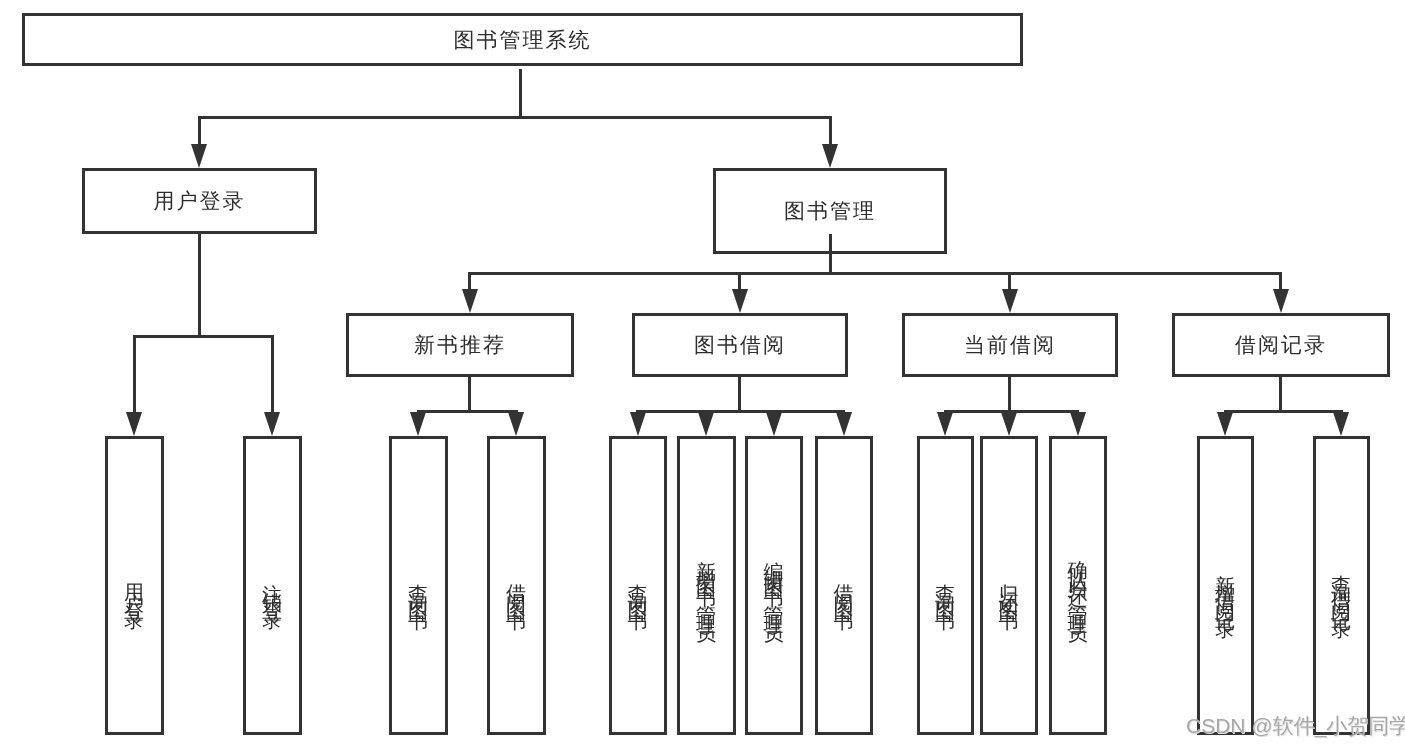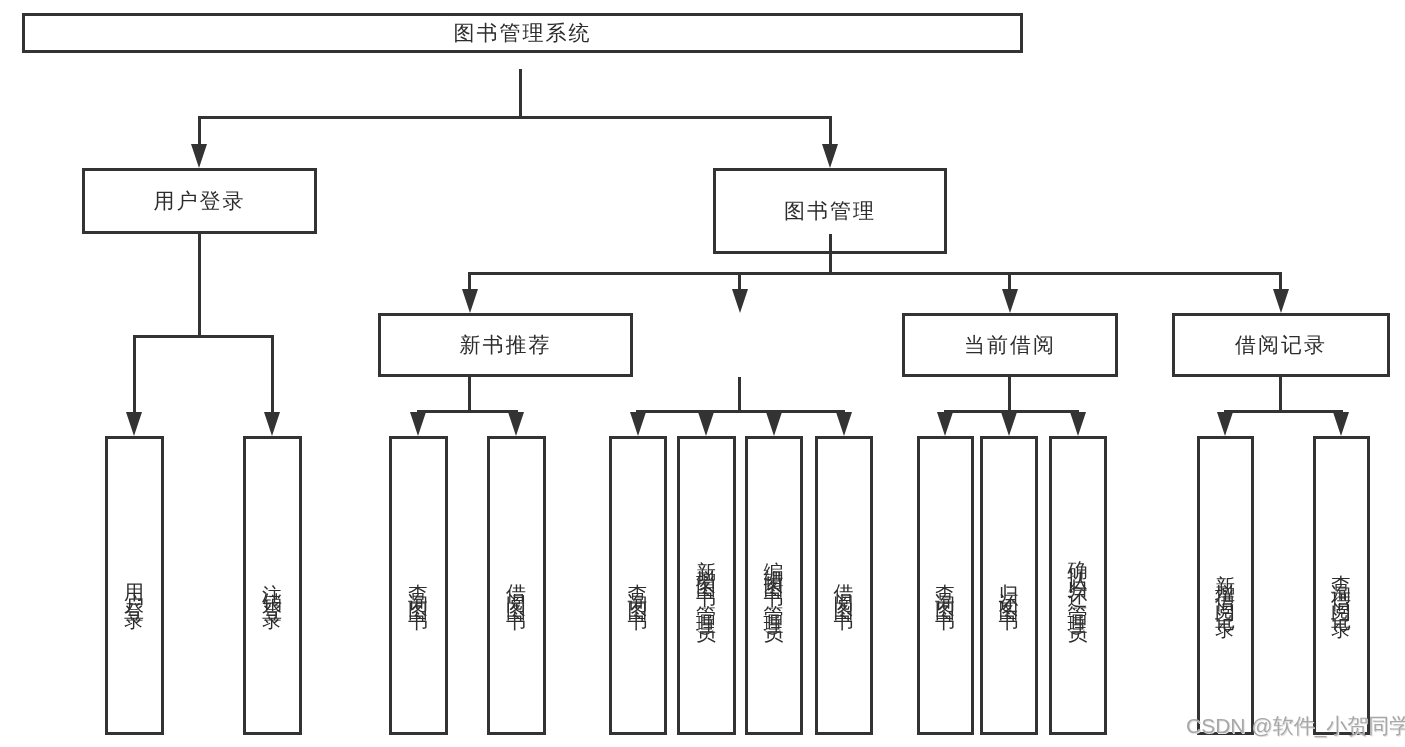--- a/index.html
+++ b/index.html
@@ -51,21 +51,21 @@
     color: #a8a8a8;
     text-shadow: 1px 1px 0 #e3e3e3;
     white-space: nowrap;
   }
 </style>
 </head>
 <body>
 
 <div class="stage">
 
-  <div class="box" style="left:22px;top:13px;width:1001px;height:40px">
+  <div class="box" style="left:22px;top:13px;width:1001px;height:53px">
     <span class="lbl">图书管理系统</span>
   </div>
 
   <div class="vline" style="left:519px;top:69px;height:50px"></div>
   <div class="hline" style="left:198px;top:116px;width:634px"></div>
   <div class="vline" style="left:198px;top:116px;height:34px"></div>
   <div class="vline" style="left:829px;top:116px;height:34px"></div>
   <div class="arrow" style="left:191px;top:144px"></div>
   <div class="arrow" style="left:822px;top:144px"></div>
 
@@ -87,22 +87,25 @@
   <div class="hline" style="left:468px;top:272px;width:814px"></div>
   <div class="vline" style="left:468px;top:272px;height:23px"></div>
   <div class="vline" style="left:738px;top:272px;height:23px"></div>
   <div class="vline" style="left:1008px;top:272px;height:23px"></div>
   <div class="vline" style="left:1279px;top:272px;height:23px"></div>
   <div class="arrow" style="left:462px;top:289px"></div>
   <div class="arrow" style="left:732px;top:289px"></div>
   <div class="arrow" style="left:1002px;top:289px"></div>
   <div class="arrow" style="left:1273px;top:289px"></div>
 
-  <div class="box" style="left:378px;top:313px;width:255px;height:64px">
+  <div class="box" style="left:346px;top:313px;width:228px;height:64px">
     <span class="lbl">新书推荐</span>
+  </div>
+  <div class="box" style="left:632px;top:313px;width:216px;height:64px">
+    <span class="lbl">图书借阅</span>
   </div>
   <div class="box" style="left:902px;top:313px;width:216px;height:64px">
     <span class="lbl">当前借阅</span>
   </div>
   <div class="box" style="left:1172px;top:313px;width:218px;height:64px">
     <span class="lbl">借阅记录</span>
   </div>
 
   <div class="vline" style="left:468px;top:377px;height:36px"></div>
   <div class="hline" style="left:417px;top:410px;width:101px"></div>

